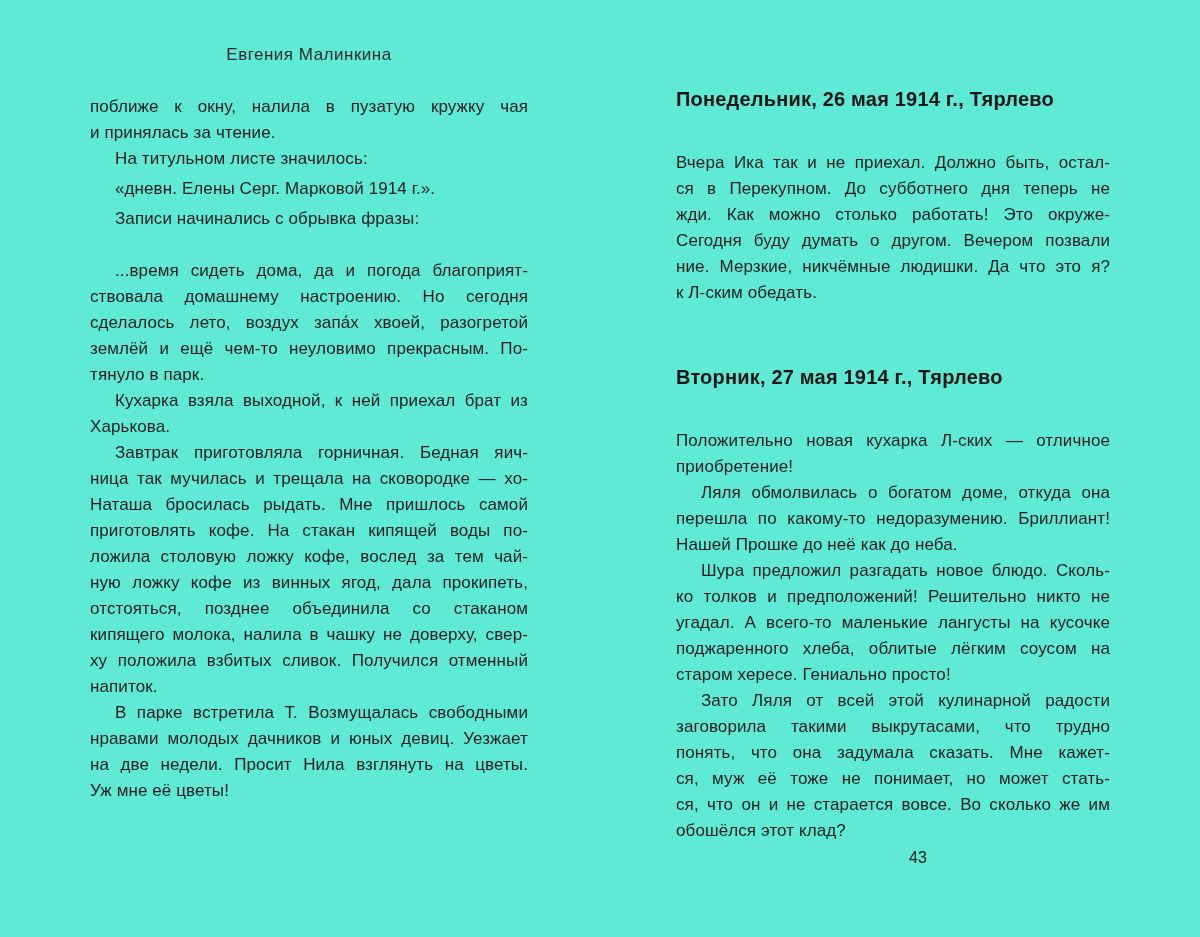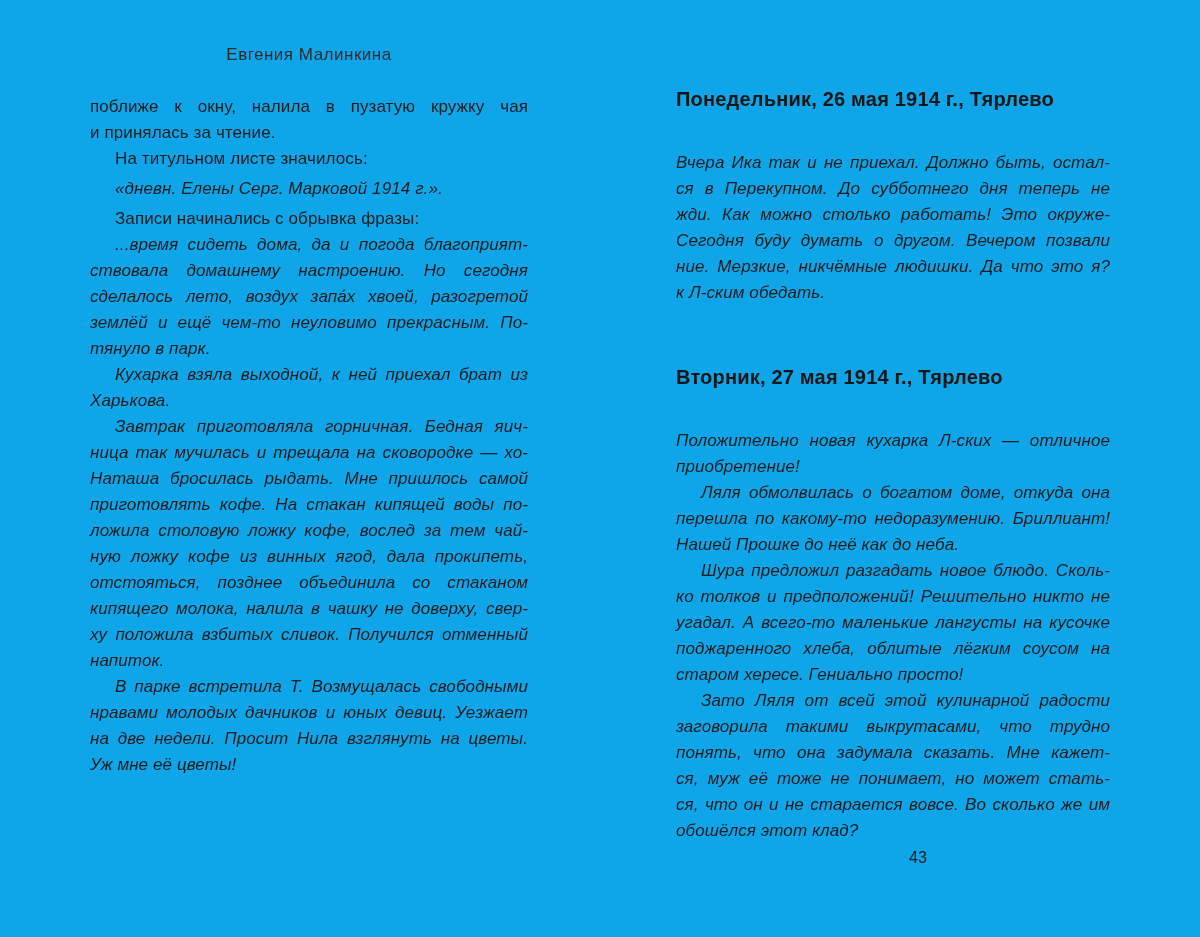--- a/index.html
+++ b/index.html
@@ -11,57 +11,57 @@
     width: 1200px;
     height: 937px;
     font-family: "Liberation Sans", sans-serif;
     color: #1d1d1f;
     overflow: hidden;
   }
   .spread {
     position: relative;
     width: 1200px;
     height: 937px;
-    background: #0ea5e9;
+    background: #5eead4;
   }
   .running-header {
     position: absolute;
     left: 90px;
     top: 45px;
     width: 438px;
     text-align: center;
     font-size: 17px;
     letter-spacing: 0.5px;
     color: #2b2b2b;
   }
   .page-col {
     position: absolute;
     font-size: 17px;
     line-height: 26px;
   }
   .left-col  { left: 90px;  top: 94px; width: 438px; }
   .right-col { left: 676px; top: 84px; width: 434px; }
 
   .para { margin: 0; }
-  .para.italic { font-style: italic; }
+  .para.italic { }
 
   .line {
     text-align: justify;
     text-align-last: justify;
     -moz-text-align-last: justify;
     letter-spacing: 0.1px;
   }
   .line.last {
     text-align-last: left;
     -moz-text-align-last: left;
   }
   .para.indent .line:first-child { text-indent: 25px; }
 
   .sp-half { margin-top: 4px; }
-  .sp-full { }
+  .sp-full { margin-top: 26px; }
 
   .heading {
     font-weight: 700;
     font-size: 20px;
     line-height: 30px;
     margin: 0 0 36px 0;
     color: #161616;
     letter-spacing: 0.2px;
   }
   .para + .heading { margin-top: 56px; }

